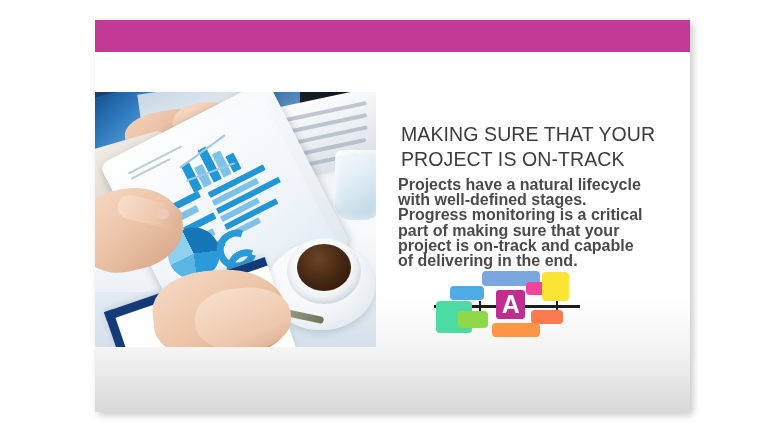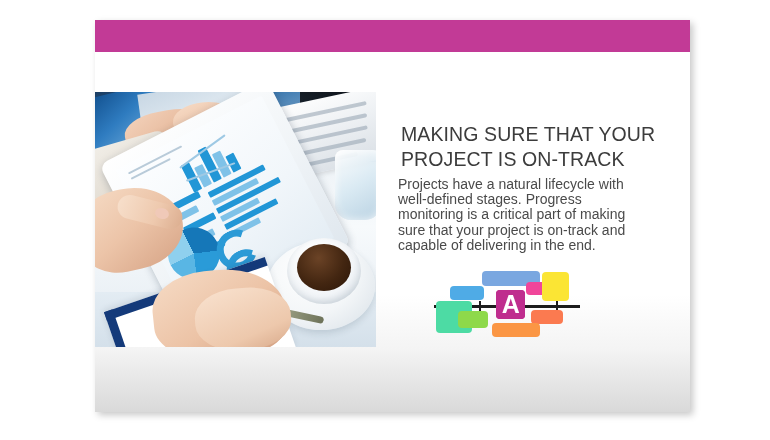--- a/index.html
+++ b/index.html
@@ -159,23 +159,24 @@
     line-height: 25px;
     letter-spacing: .1px;
     color: #3c3c3c;
     font-weight: 400;
     margin-top: 10px;
   }
   #body-text {
     position: absolute;
     left: 303px; top: 157px;
     width: 248px;
-    font-size: 14px;
+    font-size: 16px;
     line-height: 15.2px;
     color: #4a4a4a;
+    font-weight: bold;
   }
 
   
   #gantt {
     position: absolute;
     left: 337px; top: 243px;
     width: 148px; height: 78px;
   }
   .g-shape { position: absolute; border-radius: 4px; }
   .g-axis  { position: absolute; background:#1c1c1c; }

